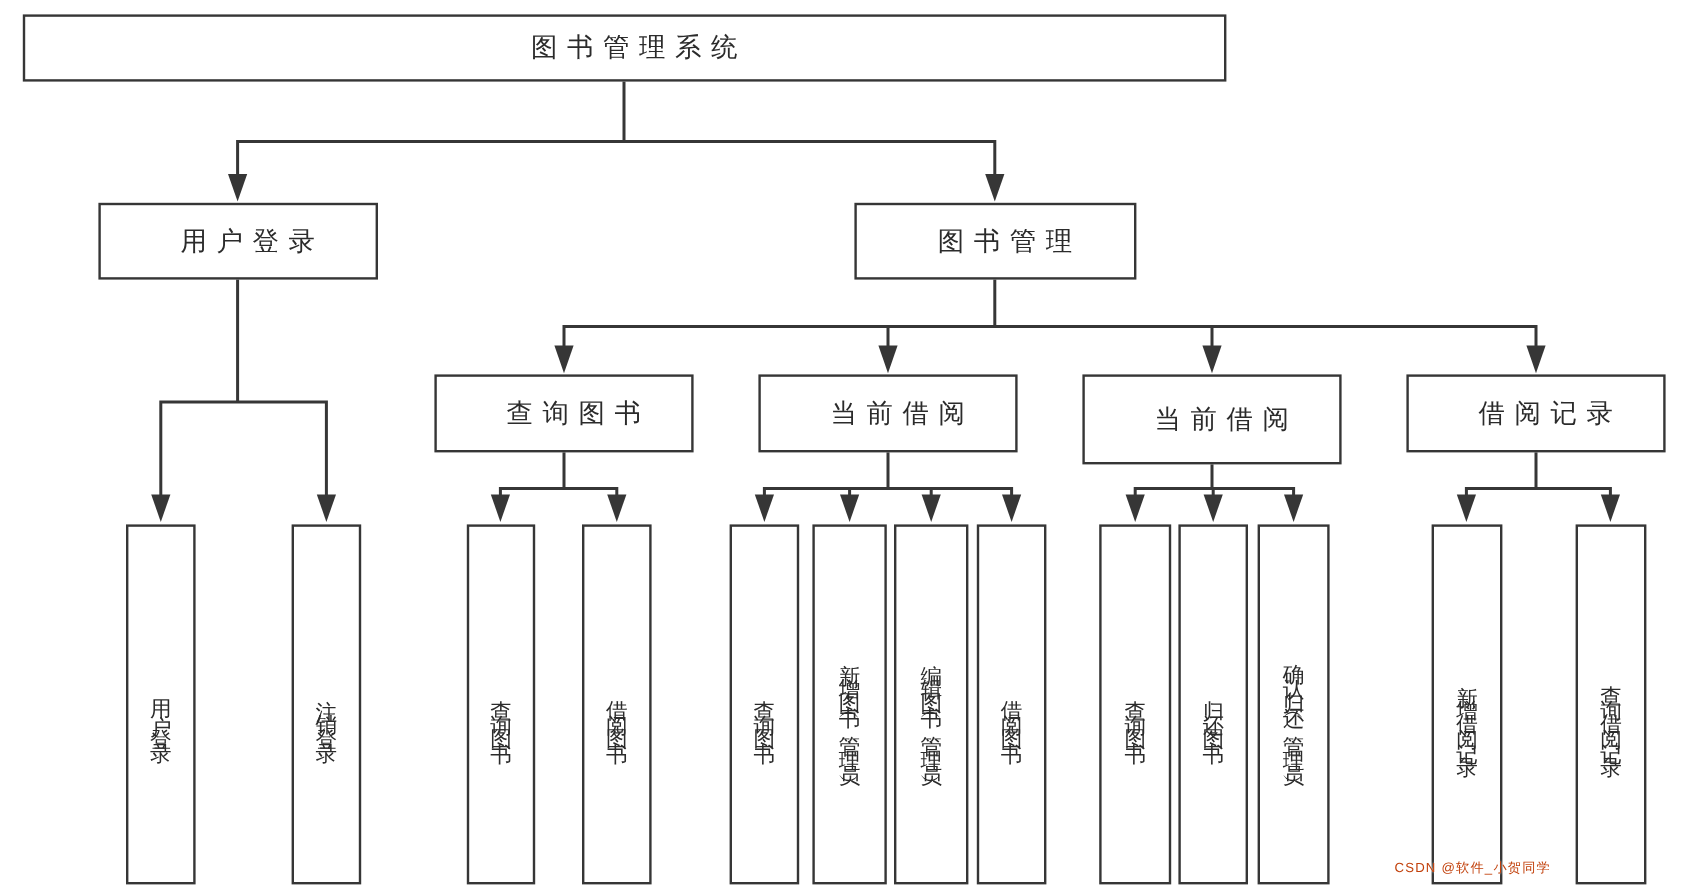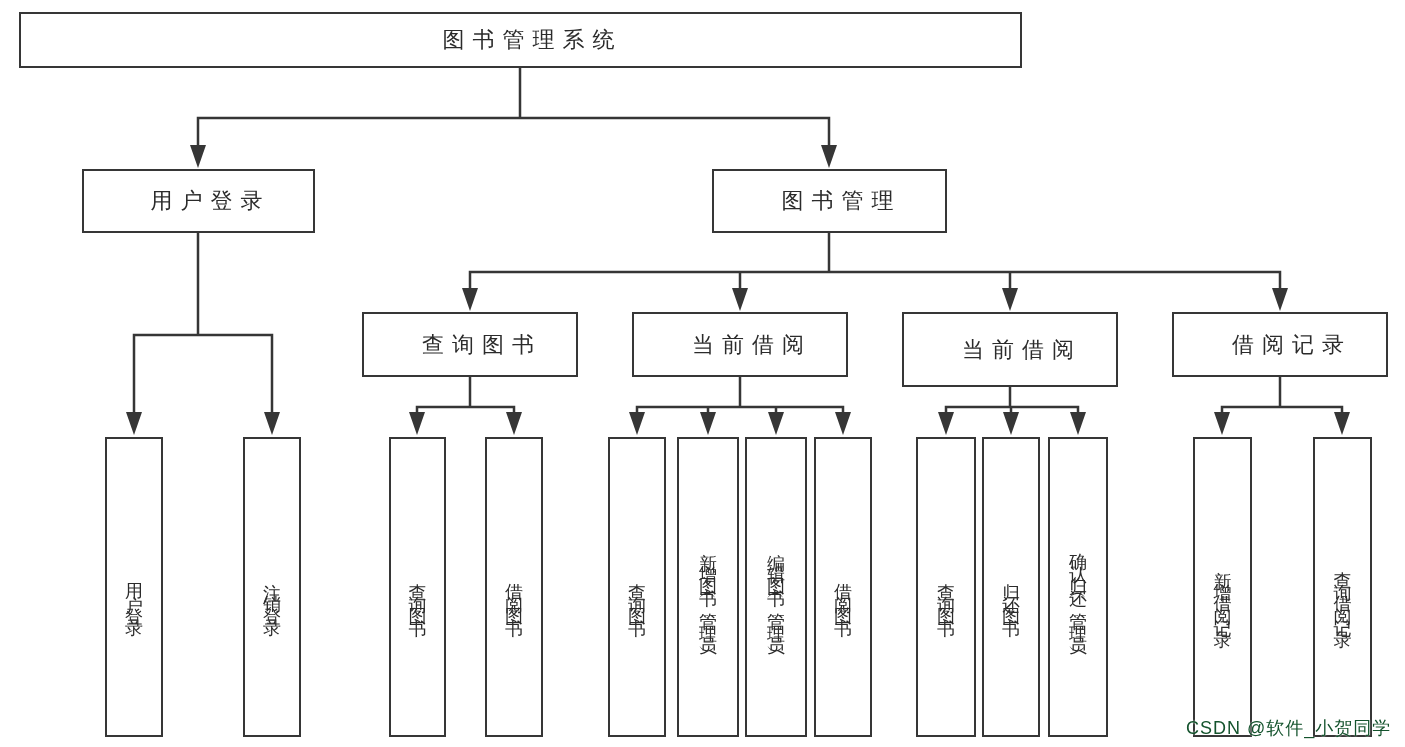--- a/index.html
+++ b/index.html
@@ -42,26 +42,26 @@
   .vnode {
     writing-mode: vertical-rl;
     text-orientation: mixed;
     font-size: 18px;
     letter-spacing: 12px;
     padding-top: 12px; 
     white-space: nowrap;
   }
   .watermark {
     position: absolute;
-    left: 1186px;
+    left: 1162px;
     top: 716px;
     z-index: 5;
-    font-size: 18px;
+    font-size: 11px;
     letter-spacing: 1px;
-    color: #14532d;
+    color: #c2410c;
     white-space: nowrap;
     text-shadow: 0 0 2px #ffffff;
   }
 </style>
 </head>
 <body>
 
 <div id="stage">
 
   <svg id="connectors" width="1405" height="747" viewBox="0 0 1405 747" xmlns="http://www.w3.org/2000/svg">

